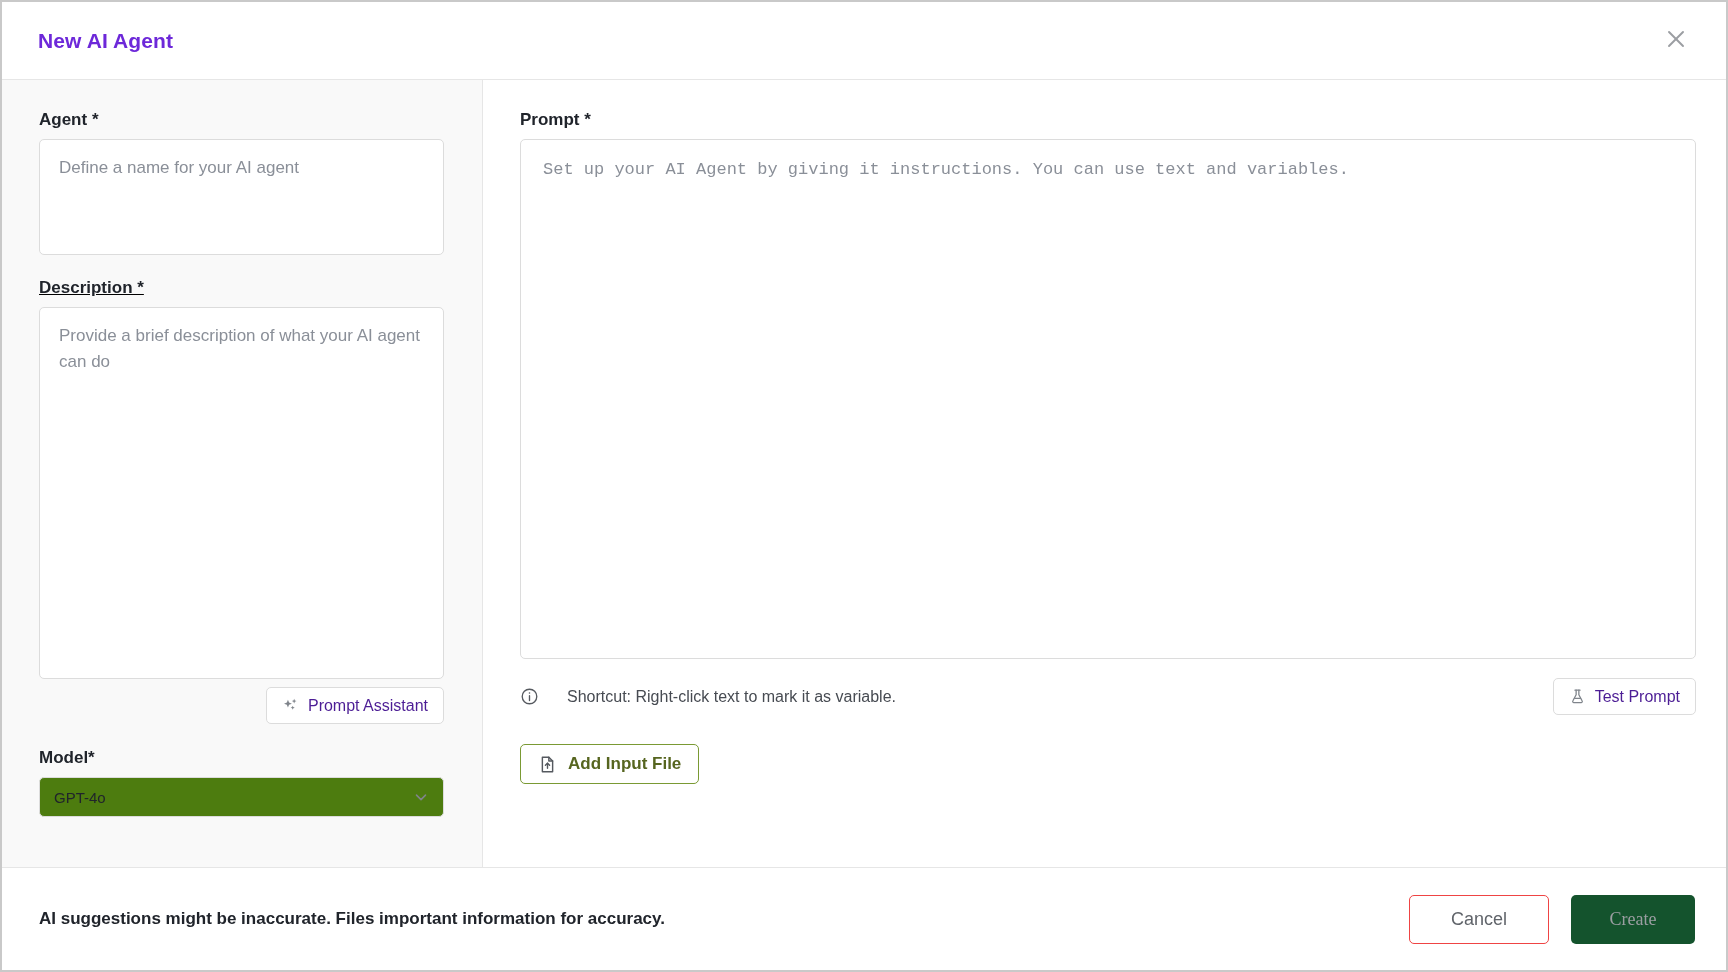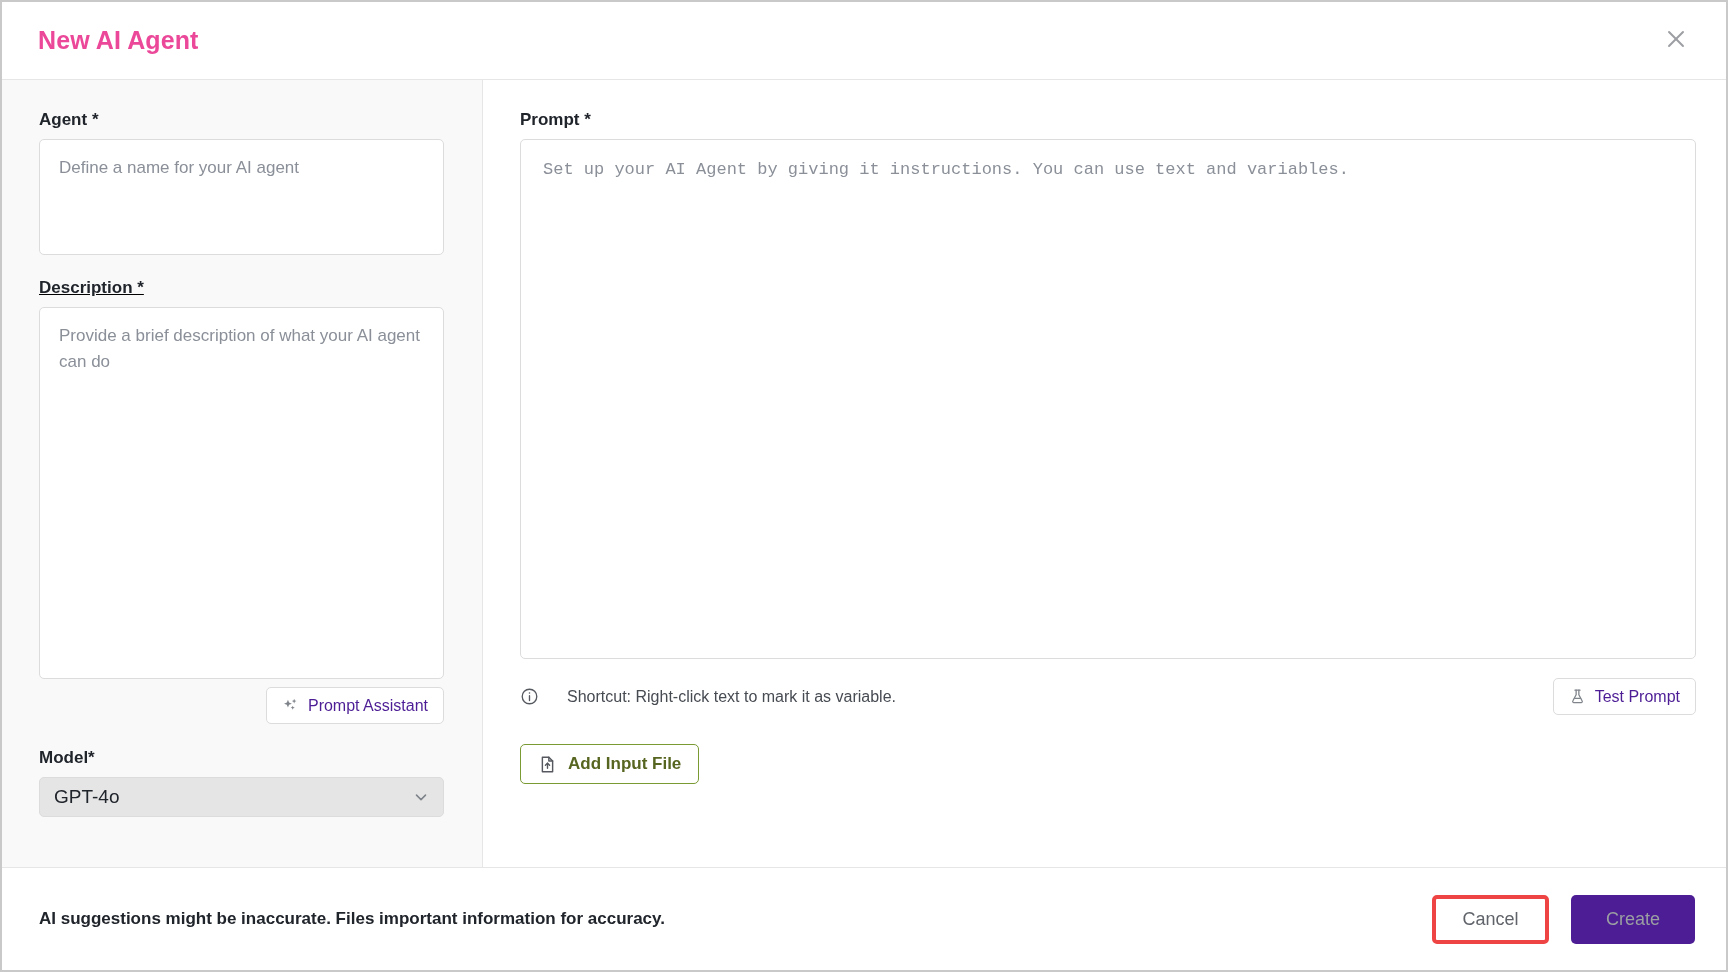--- a/index.html
+++ b/index.html
@@ -26,23 +26,23 @@
   .dialog-header {
     flex: 0 0 78px;
     background: #ffffff;
     display: flex;
     align-items: center;
     justify-content: space-between;
     padding: 0 28px 0 36px;
     border-bottom: 1px solid #e6e6e6;
   }
   .dialog-title {
-    font-size: 25px;
+    font-size: 21px;
     font-weight: bold;
-    color: #ec4899;
+    color: #6d28d9;
     letter-spacing: 0.1px;
   }
   .close-btn {
     width: 44px;
     height: 44px;
     display: flex;
     align-items: center;
     justify-content: center;
     cursor: pointer;
     border-radius: 4px;
@@ -121,26 +121,26 @@
   .model-block { margin-top: 24px; }
 
   .select-wrap {
     position: relative;
     width: 405px;
     height: 40px;
   }
   .select-box {
     width: 100%;
     height: 100%;
-    background: #e5e5e5;
+    background: #4d7c0f;
     border: 1px solid #dcdcdc;
     border-radius: 5px;
     padding: 0 24px 0 14px;
     font-family: "Liberation Sans", sans-serif;
-    font-size: 19px;
+    font-size: 15px;
     color: #20242b;
     display: flex;
     align-items: center;
     cursor: pointer;
   }
   .select-chevron {
     position: absolute;
     right: 14px;
     top: 50%;
     transform: translateY(-50%);
@@ -223,37 +223,37 @@
     font-size: 17px;
     font-weight: bold;
     color: #20242b;
   }
   .footer-actions {
     display: flex;
     align-items: center;
     gap: 22px;
   }
   .btn-cancel {
-    width: 117px;
+    width: 140px;
     height: 49px;
     background: #ffffff;
-    border: 4px solid #ef4444;
+    border: 1px solid #ef4444;
     border-radius: 5px;
     font-family: "Liberation Sans", sans-serif;
     font-size: 18px;
     color: #60646a;
     cursor: pointer;
   }
   .btn-create {
     width: 124px;
     height: 49px;
-    background: #4c1d95;
+    background: #14532d;
     border: none;
     border-radius: 5px;
-    font-family: Liberation Sans, sans-serif;
+    font-family: Liberation Serif, serif;
     font-size: 18px;
     color: #9b9ea2;
     cursor: default;
   }
 </style>
 </head>
 <body>
 
 <div class="dialog">
 

